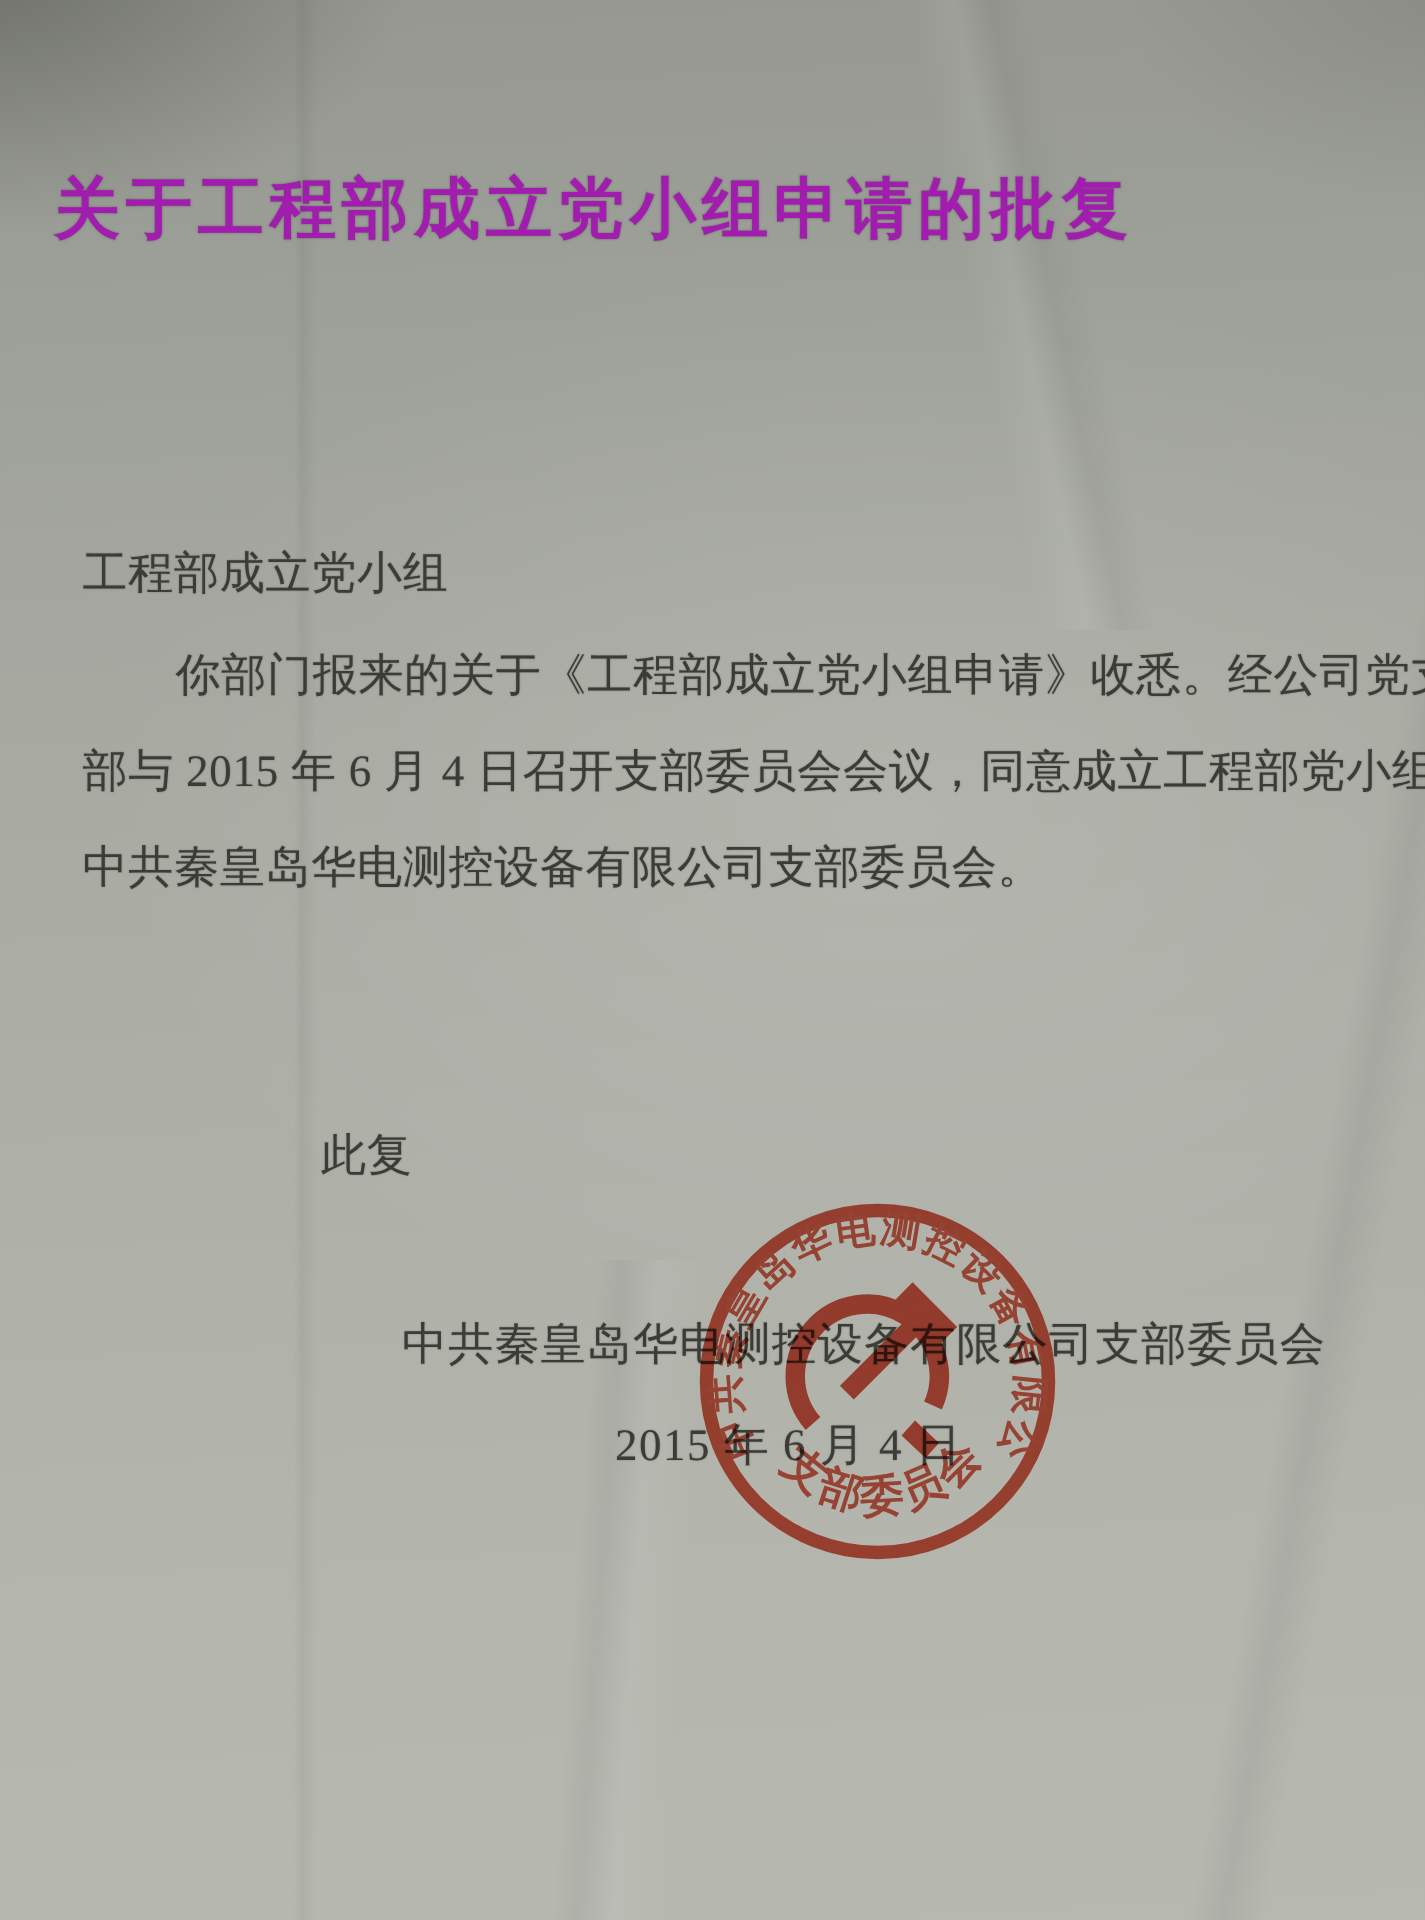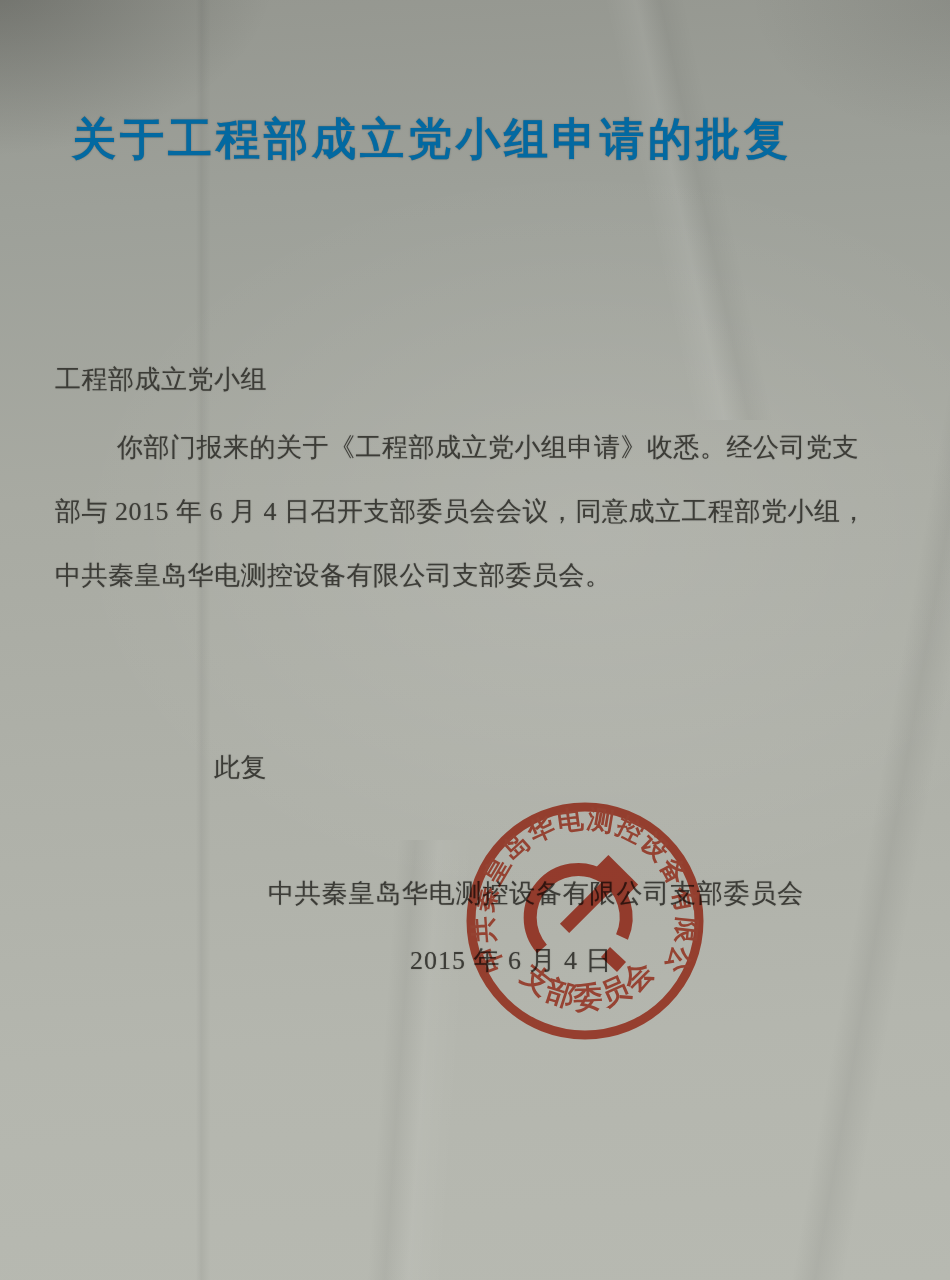--- a/index.html
+++ b/index.html
@@ -41,32 +41,32 @@
   .doc-layer {
     position: absolute;
     inset: 0;
     color: #3b3b36;
   }
 
   .doc-title {
     position: absolute;
     left: 0; top: 110px;
     width: 792px;
-    text-align: right;
+    text-align: center;
     font-family: "Liberation Sans", sans-serif;
     font-weight: 700;
     font-size: 44px;
     letter-spacing: 4px;
-    color: #0369a1;
+    color: #a21caf;
     text-shadow: 0 0 1.5px rgba(45,45,40,0.55);
   }
 
   .body-text {
     position: absolute;
-    font-size: 26px;
+    font-size: 30px;
     letter-spacing: 0.5px;
     color: #3c3c37;
     text-shadow: 0 0 1.2px rgba(55,55,50,0.45);
     white-space: nowrap;
   }
 
   .salutation { left: 55px;  top: 362px; }
   .line-1     { left: 117px; top: 430px; }
   .line-2     { left: 55px;  top: 494px; }
   .line-3     { left: 55px;  top: 558px; }

